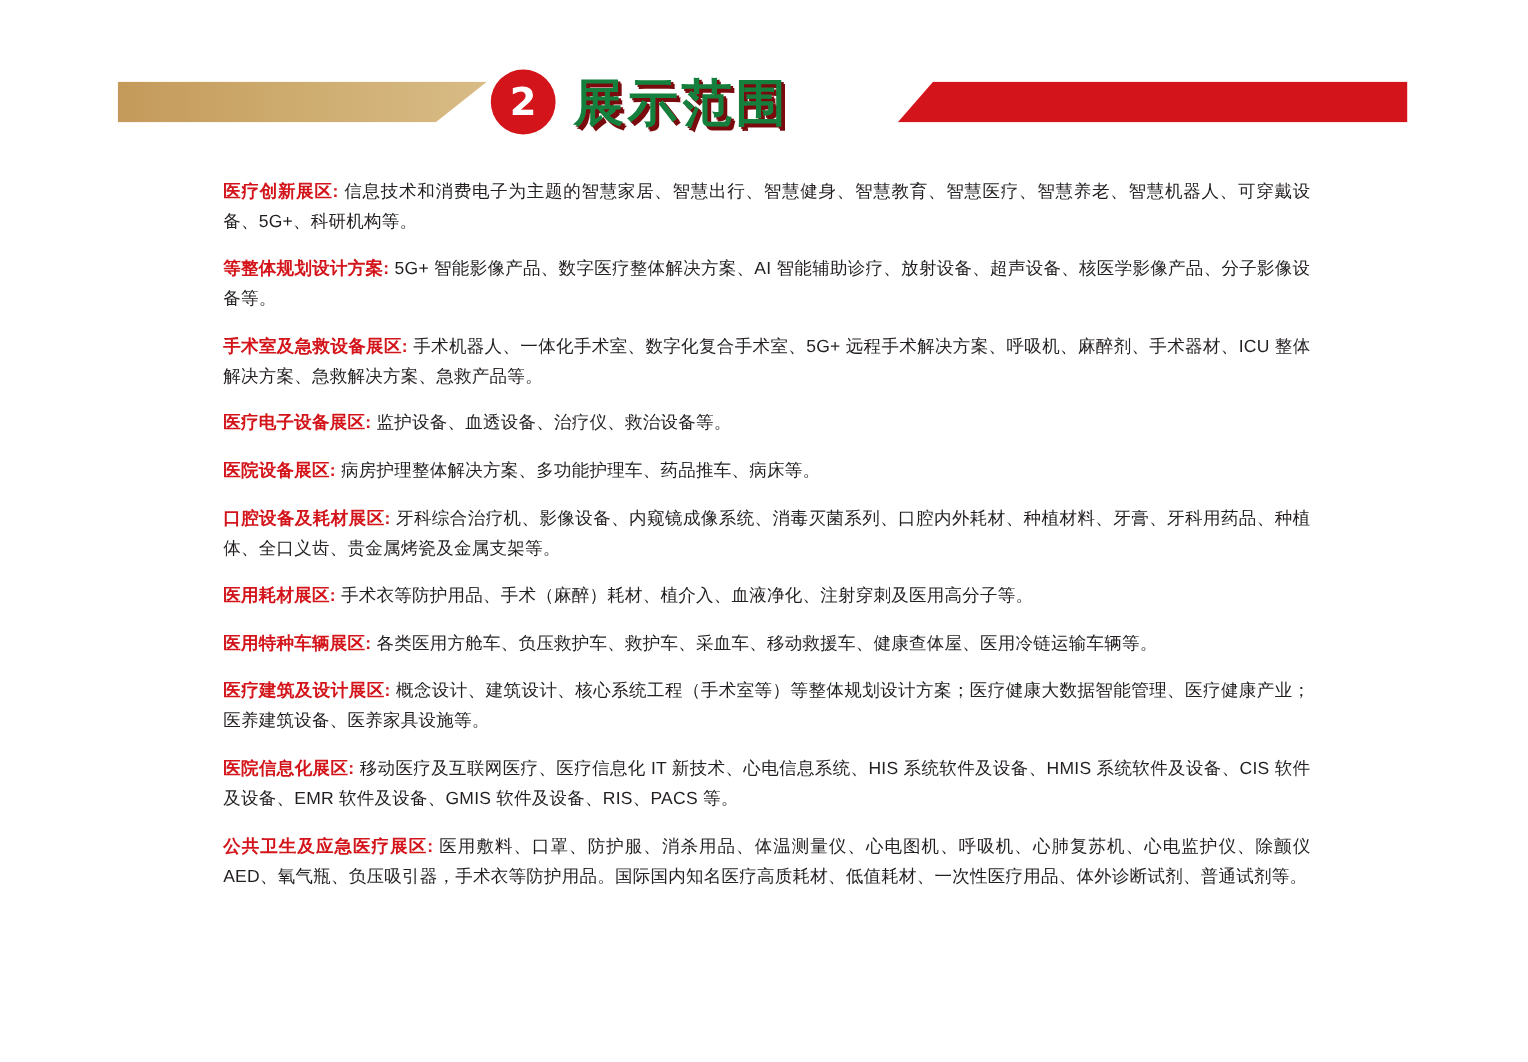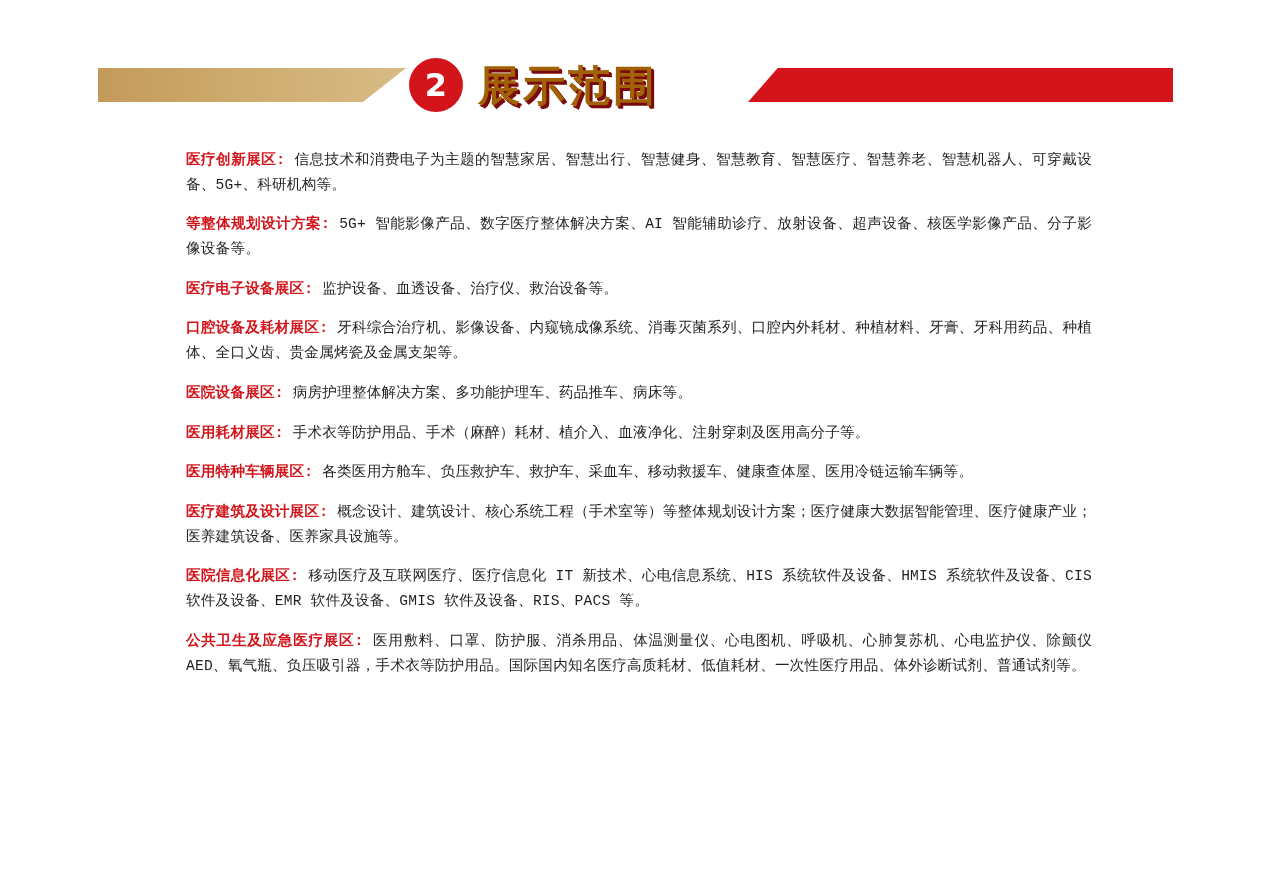--- a/index.html
+++ b/index.html
@@ -62,21 +62,21 @@
     text-align: center;
     font-family: "DejaVu Sans", sans-serif;
   }
   .title {
     position: absolute;
     left: 380px;
     top: 4px;
     font-size: 42px;
     font-weight: bold;
     letter-spacing: 3px;
-    color: #a16207;
+    color: #15803d;
     line-height: 48px;
     text-shadow:
       2px 2px 0 #7a0a0d,
       3px 3px 0 #7a0a0d;
     white-space: nowrap;
   }
 
   
   .content {
     position: absolute;
@@ -84,21 +84,20 @@
     top: 133px;
     width: 906px;
   }
   .entry {
     margin-bottom: 10px;
     font-size: 14.6px;
     line-height: 25px;
     text-align: justify;
     color: #231f20;
     letter-spacing: 0.2px;
-    font-family: Liberation Mono, monospace;
   }
   .entry .cat {
     color: #d3141a;
     font-weight: bold;
   }
   .entry .body {
     color: #231f20;
   }
 </style>
 </head>
@@ -109,23 +108,24 @@
   <div class="header">
     <div class="bar-left"></div>
     <div class="bar-right"></div>
     <div class="badge">2</div>
     <div class="title">展示范围</div>
   </div>
 
   <div class="content">
     <p class="entry"><span class="cat">医疗创新展区:</span> <span class="body">信息技术和消费电子为主题的智慧家居、智慧出行、智慧健身、智慧教育、智慧医疗、智慧养老、智慧机器人、可穿戴设备、5G+、科研机构等。</span></p>
     <p class="entry"><span class="cat">等整体规划设计方案:</span> <span class="body">5G+ 智能影像产品、数字医疗整体解决方案、AI 智能辅助诊疗、放射设备、超声设备、核医学影像产品、分子影像设备等。</span></p>
+    <p class="entry"><span class="cat">手术室及急救设备展区:</span> <span class="body">手术机器人、一体化手术室、数字化复合手术室、5G+ 远程手术解决方案、呼吸机、麻醉剂、手术器材、ICU 整体解决方案、急救解决方案、急救产品等。</span></p>
     <p class="entry"><span class="cat">医疗电子设备展区:</span> <span class="body">监护设备、血透设备、治疗仪、救治设备等。</span></p>
+    <p class="entry"><span class="cat">医院设备展区:</span> <span class="body">病房护理整体解决方案、多功能护理车、药品推车、病床等。</span></p>
     <p class="entry"><span class="cat">口腔设备及耗材展区:</span> <span class="body">牙科综合治疗机、影像设备、内窥镜成像系统、消毒灭菌系列、口腔内外耗材、种植材料、牙膏、牙科用药品、种植体、全口义齿、贵金属烤瓷及金属支架等。</span></p>
-    <p class="entry"><span class="cat">医院设备展区:</span> <span class="body">病房护理整体解决方案、多功能护理车、药品推车、病床等。</span></p>
     <p class="entry"><span class="cat">医用耗材展区:</span> <span class="body">手术衣等防护用品、手术（麻醉）耗材、植介入、血液净化、注射穿刺及医用高分子等。</span></p>
     <p class="entry"><span class="cat">医用特种车辆展区:</span> <span class="body">各类医用方舱车、负压救护车、救护车、采血车、移动救援车、健康查体屋、医用冷链运输车辆等。</span></p>
     <p class="entry"><span class="cat">医疗建筑及设计展区:</span> <span class="body">概念设计、建筑设计、核心系统工程（手术室等）等整体规划设计方案；医疗健康大数据智能管理、医疗健康产业；医养建筑设备、医养家具设施等。</span></p>
     <p class="entry"><span class="cat">医院信息化展区:</span> <span class="body">移动医疗及互联网医疗、医疗信息化 IT 新技术、心电信息系统、HIS 系统软件及设备、HMIS 系统软件及设备、CIS 软件及设备、EMR 软件及设备、GMIS 软件及设备、RIS、PACS 等。</span></p>
     <p class="entry"><span class="cat">公共卫生及应急医疗展区:</span> <span class="body">医用敷料、口罩、防护服、消杀用品、体温测量仪、心电图机、呼吸机、心肺复苏机、心电监护仪、除颤仪 AED、氧气瓶、负压吸引器，手术衣等防护用品。国际国内知名医疗高质耗材、低值耗材、一次性医疗用品、体外诊断试剂、普通试剂等。</span></p>
 
   </div>
 
 </div>
 

